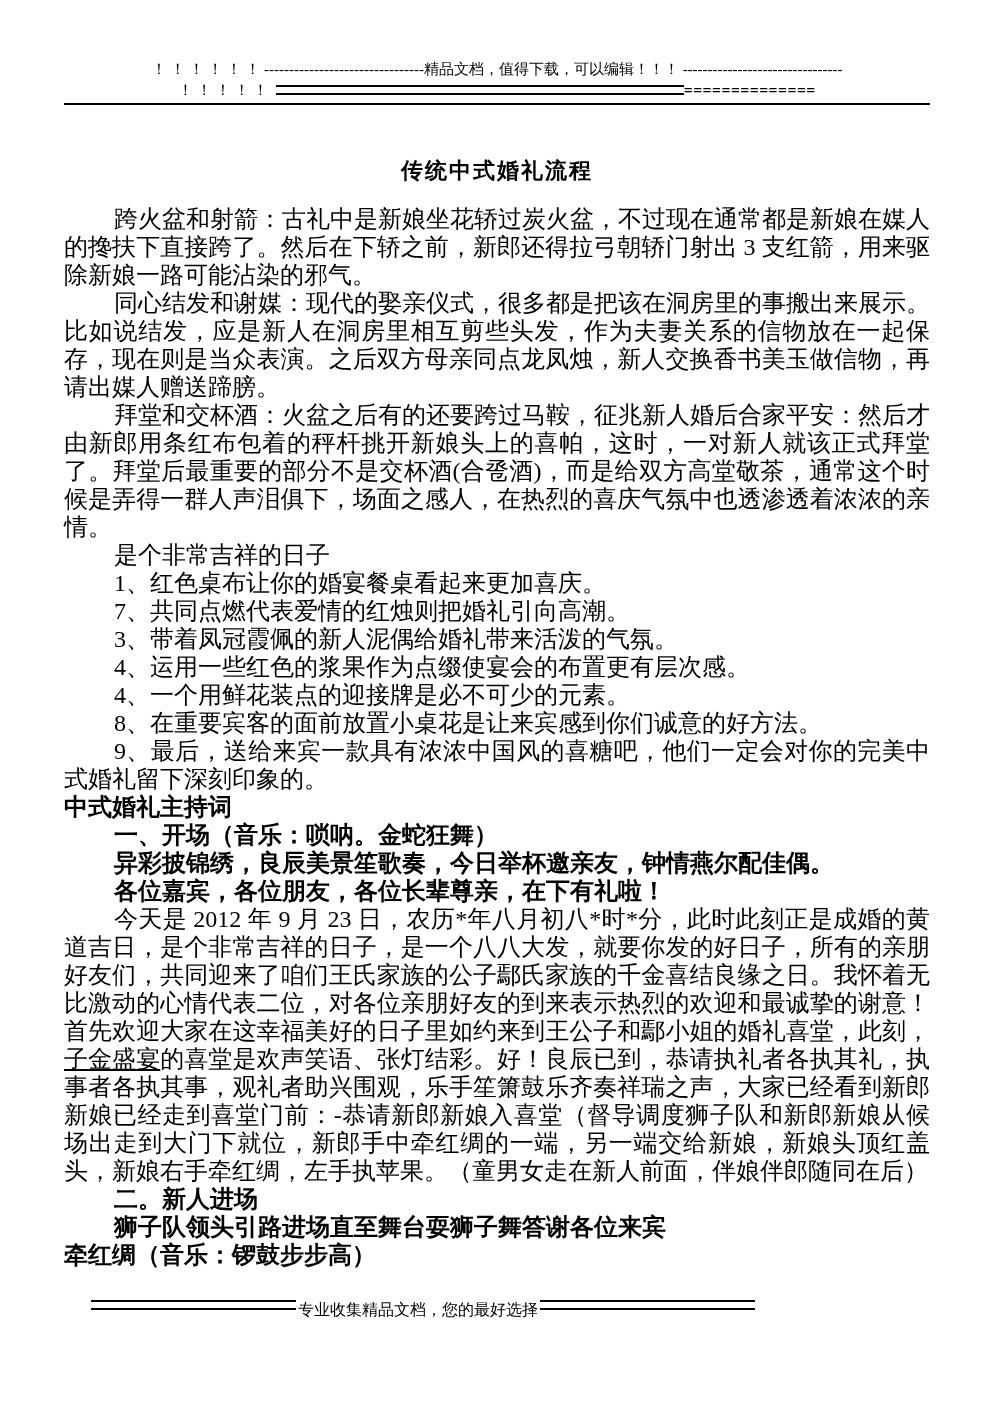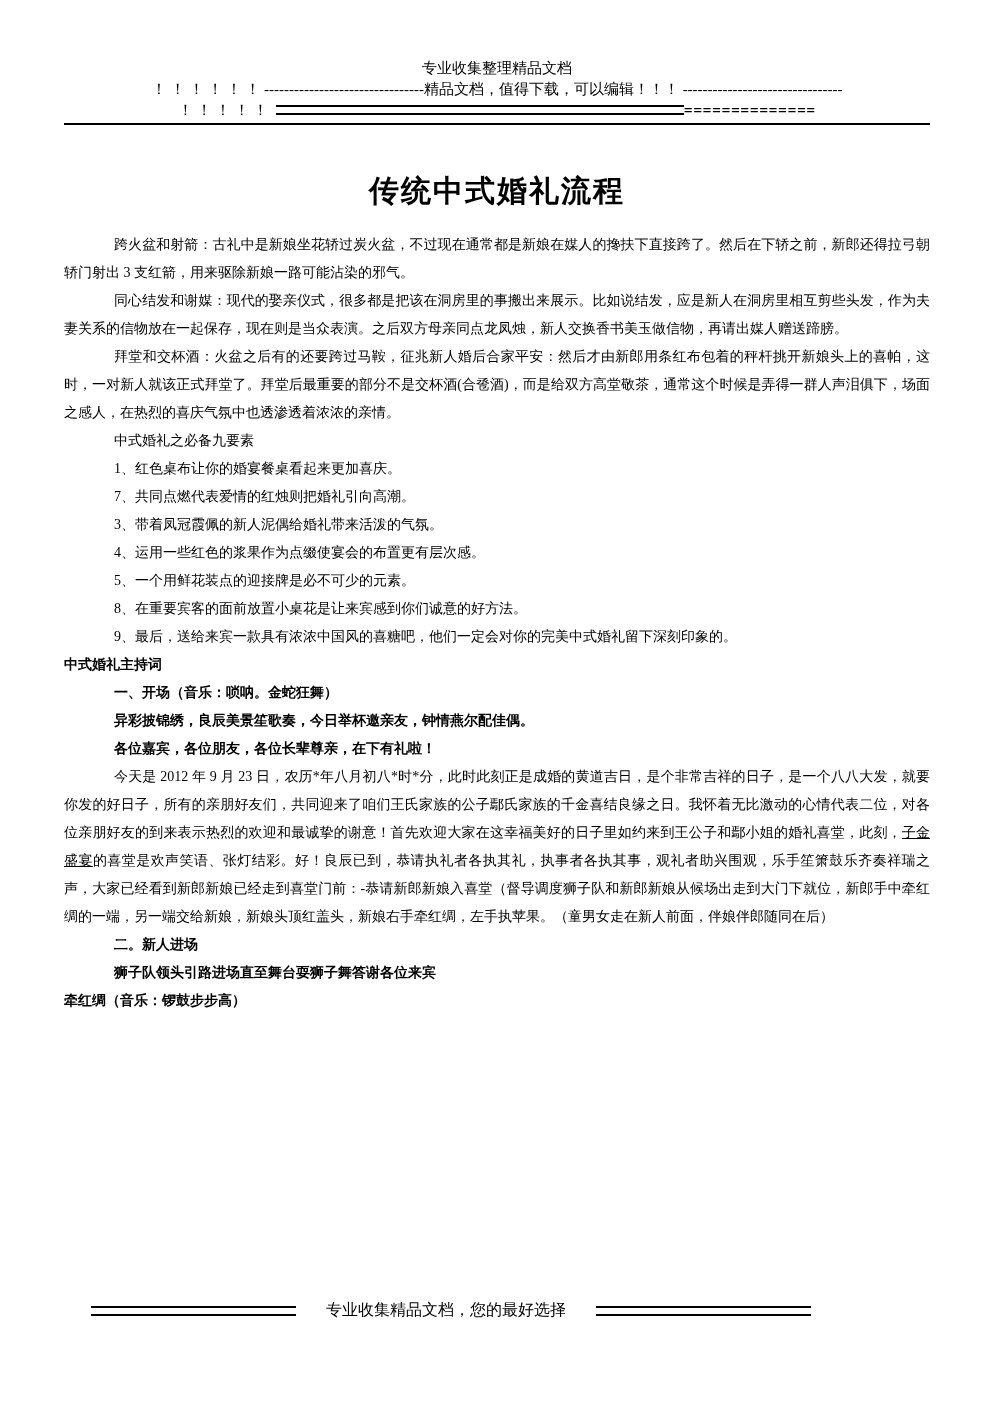--- a/index.html
+++ b/index.html
@@ -13,76 +13,75 @@
   .hdr-line1{text-align:center;font-size:15px;line-height:20px;}
   .hdr-line2{text-align:center;font-size:15px;line-height:22px;white-space:nowrap;}
   .hdr-line3{display:flex;align-items:center;justify-content:center;margin-top:2px;height:16px;}
   .hdr-line3 .excl{font-size:15px;white-space:pre;margin-right:8px;}
   .dbl-line{width:408px;height:6px;border-top:2px solid #000;border-bottom:2px solid #000;}
   .hdr-line3 .equals{font-size:14px;letter-spacing:1px;font-family:"DejaVu Sans Mono",monospace;}
   .top-rule{border:none;border-top:2px solid #000;margin:5px 0 0 0;}
   
   .doc-title{
     font-family:"Liberation Sans","DejaVu Sans",sans-serif;
-    font-size:30px;font-weight:bold;text-align:center;
-    margin:44px 0 18px 0;line-height:44px;letter-spacing:2px;
+    font-size:22px;font-weight:bold;text-align:center;
+    margin:44px 0 12px 0;line-height:44px;letter-spacing:2px;
   }
   .doc-title2{
     font-size:37px;font-weight:normal;text-align:center;
     margin:8px 0 0 0;line-height:50px;letter-spacing:2px;
   }
   
-  .bodytext{font-size:14px;line-height:28px;text-align:justify;}
+  .bodytext{font-size:24px;line-height:28px;text-align:justify;}
   .bodytext p{margin:0;}
   .ind{text-indent:50px;}
   .first-para{margin-top:36px;}
   .gap14{margin-top:14px;}
   .gap24{margin-top:24px;}
   .gap6{margin-top:6px;}
   .bold{font-weight:bold;}
   .ul{text-decoration:underline;}
   
   .footer{
     position:absolute;left:91px;top:1300px;
-    display:flex;align-items:center;font-size:16px;gap:28px;
+    display:flex;font-size:16px;
   }
   .f-line{height:6px;border-top:2px solid #000;border-bottom:2px solid #000;}
   .f-left{width:205px;}
   .f-right{width:215px;}
   .f-text{padding:0 2px;white-space:nowrap;}
 </style>
 </head>
 <body>
 
 <div class="page">
 
   <div>
-    <div class="hdr-line1">专业收集整理精品文档</div>
     <div class="hdr-line2">！ ！ ！ ！ ！ ！ --------------------------------精品文档，值得下载，可以编辑！！！ --------------------------------</div>
     <div class="hdr-line3">
       <span class="excl">！ ！ ！ ！ ！</span>
       <span class="dbl-line"></span>
       <span class="equals">==============</span>
     </div>
     <hr class="top-rule">
   </div>
 
   <div class="doc-title">传统中式婚礼流程</div>
 
   <div class="bodytext">
     <p class="ind first-para">跨火盆和射箭：古礼中是新娘坐花轿过炭火盆，不过现在通常都是新娘在媒人的搀扶下直接跨了。然后在下轿之前，新郎还得拉弓朝轿门射出 3 支红箭，用来驱除新娘一路可能沾染的邪气。</p>
     <p class="ind gap14">同心结发和谢媒：现代的娶亲仪式，很多都是把该在洞房里的事搬出来展示。比如说结发，应是新人在洞房里相互剪些头发，作为夫妻关系的信物放在一起保存，现在则是当众表演。之后双方母亲同点龙凤烛，新人交换香书美玉做信物，再请出媒人赠送蹄膀。</p>
     <p class="ind">拜堂和交杯酒：火盆之后有的还要跨过马鞍，征兆新人婚后合家平安：然后才由新郎用条红布包着的秤杆挑开新娘头上的喜帕，这时，一对新人就该正式拜堂了。拜堂后最重要的部分不是交杯酒(合卺酒)，而是给双方高堂敬茶，通常这个时候是弄得一群人声泪俱下，场面之感人，在热烈的喜庆气氛中也透渗透着浓浓的亲情。</p>
 
-    <p class="ind gap24">中式婚礼之必备九要素</p>
+    <p class="ind gap24">是个非常吉祥的日子</p>
     <p class="ind">1、红色桌布让你的婚宴餐桌看起来更加喜庆。</p>
     <p class="ind">7、共同点燃代表爱情的红烛则把婚礼引向高潮。</p>
     <p class="ind">3、带着凤冠霞佩的新人泥偶给婚礼带来活泼的气氛。</p>
     <p class="ind">4、运用一些红色的浆果作为点缀使宴会的布置更有层次感。</p>
-    <p class="ind">5、一个用鲜花装点的迎接牌是必不可少的元素。</p>
+    <p class="ind">4、一个用鲜花装点的迎接牌是必不可少的元素。</p>
     <p class="ind">8、在重要宾客的面前放置小桌花是让来宾感到你们诚意的好方法。</p>
     <p class="ind">9、最后，送给来宾一款具有浓浓中国风的喜糖吧，他们一定会对你的完美中式婚礼留下深刻印象的。</p>
   </div>
 
 
   <div class="bodytext">
     <p class="bold gap6">中式婚礼主持词</p>
     <p class="ind bold">一、开场（音乐：唢呐。金蛇狂舞）</p>
     <p class="ind bold">异彩披锦绣，良辰美景笙歌奏，今日举杯邀亲友，钟情燕尔配佳偶。</p>
     <p class="ind bold">各位嘉宾，各位朋友，各位长辈尊亲，在下有礼啦！</p>

